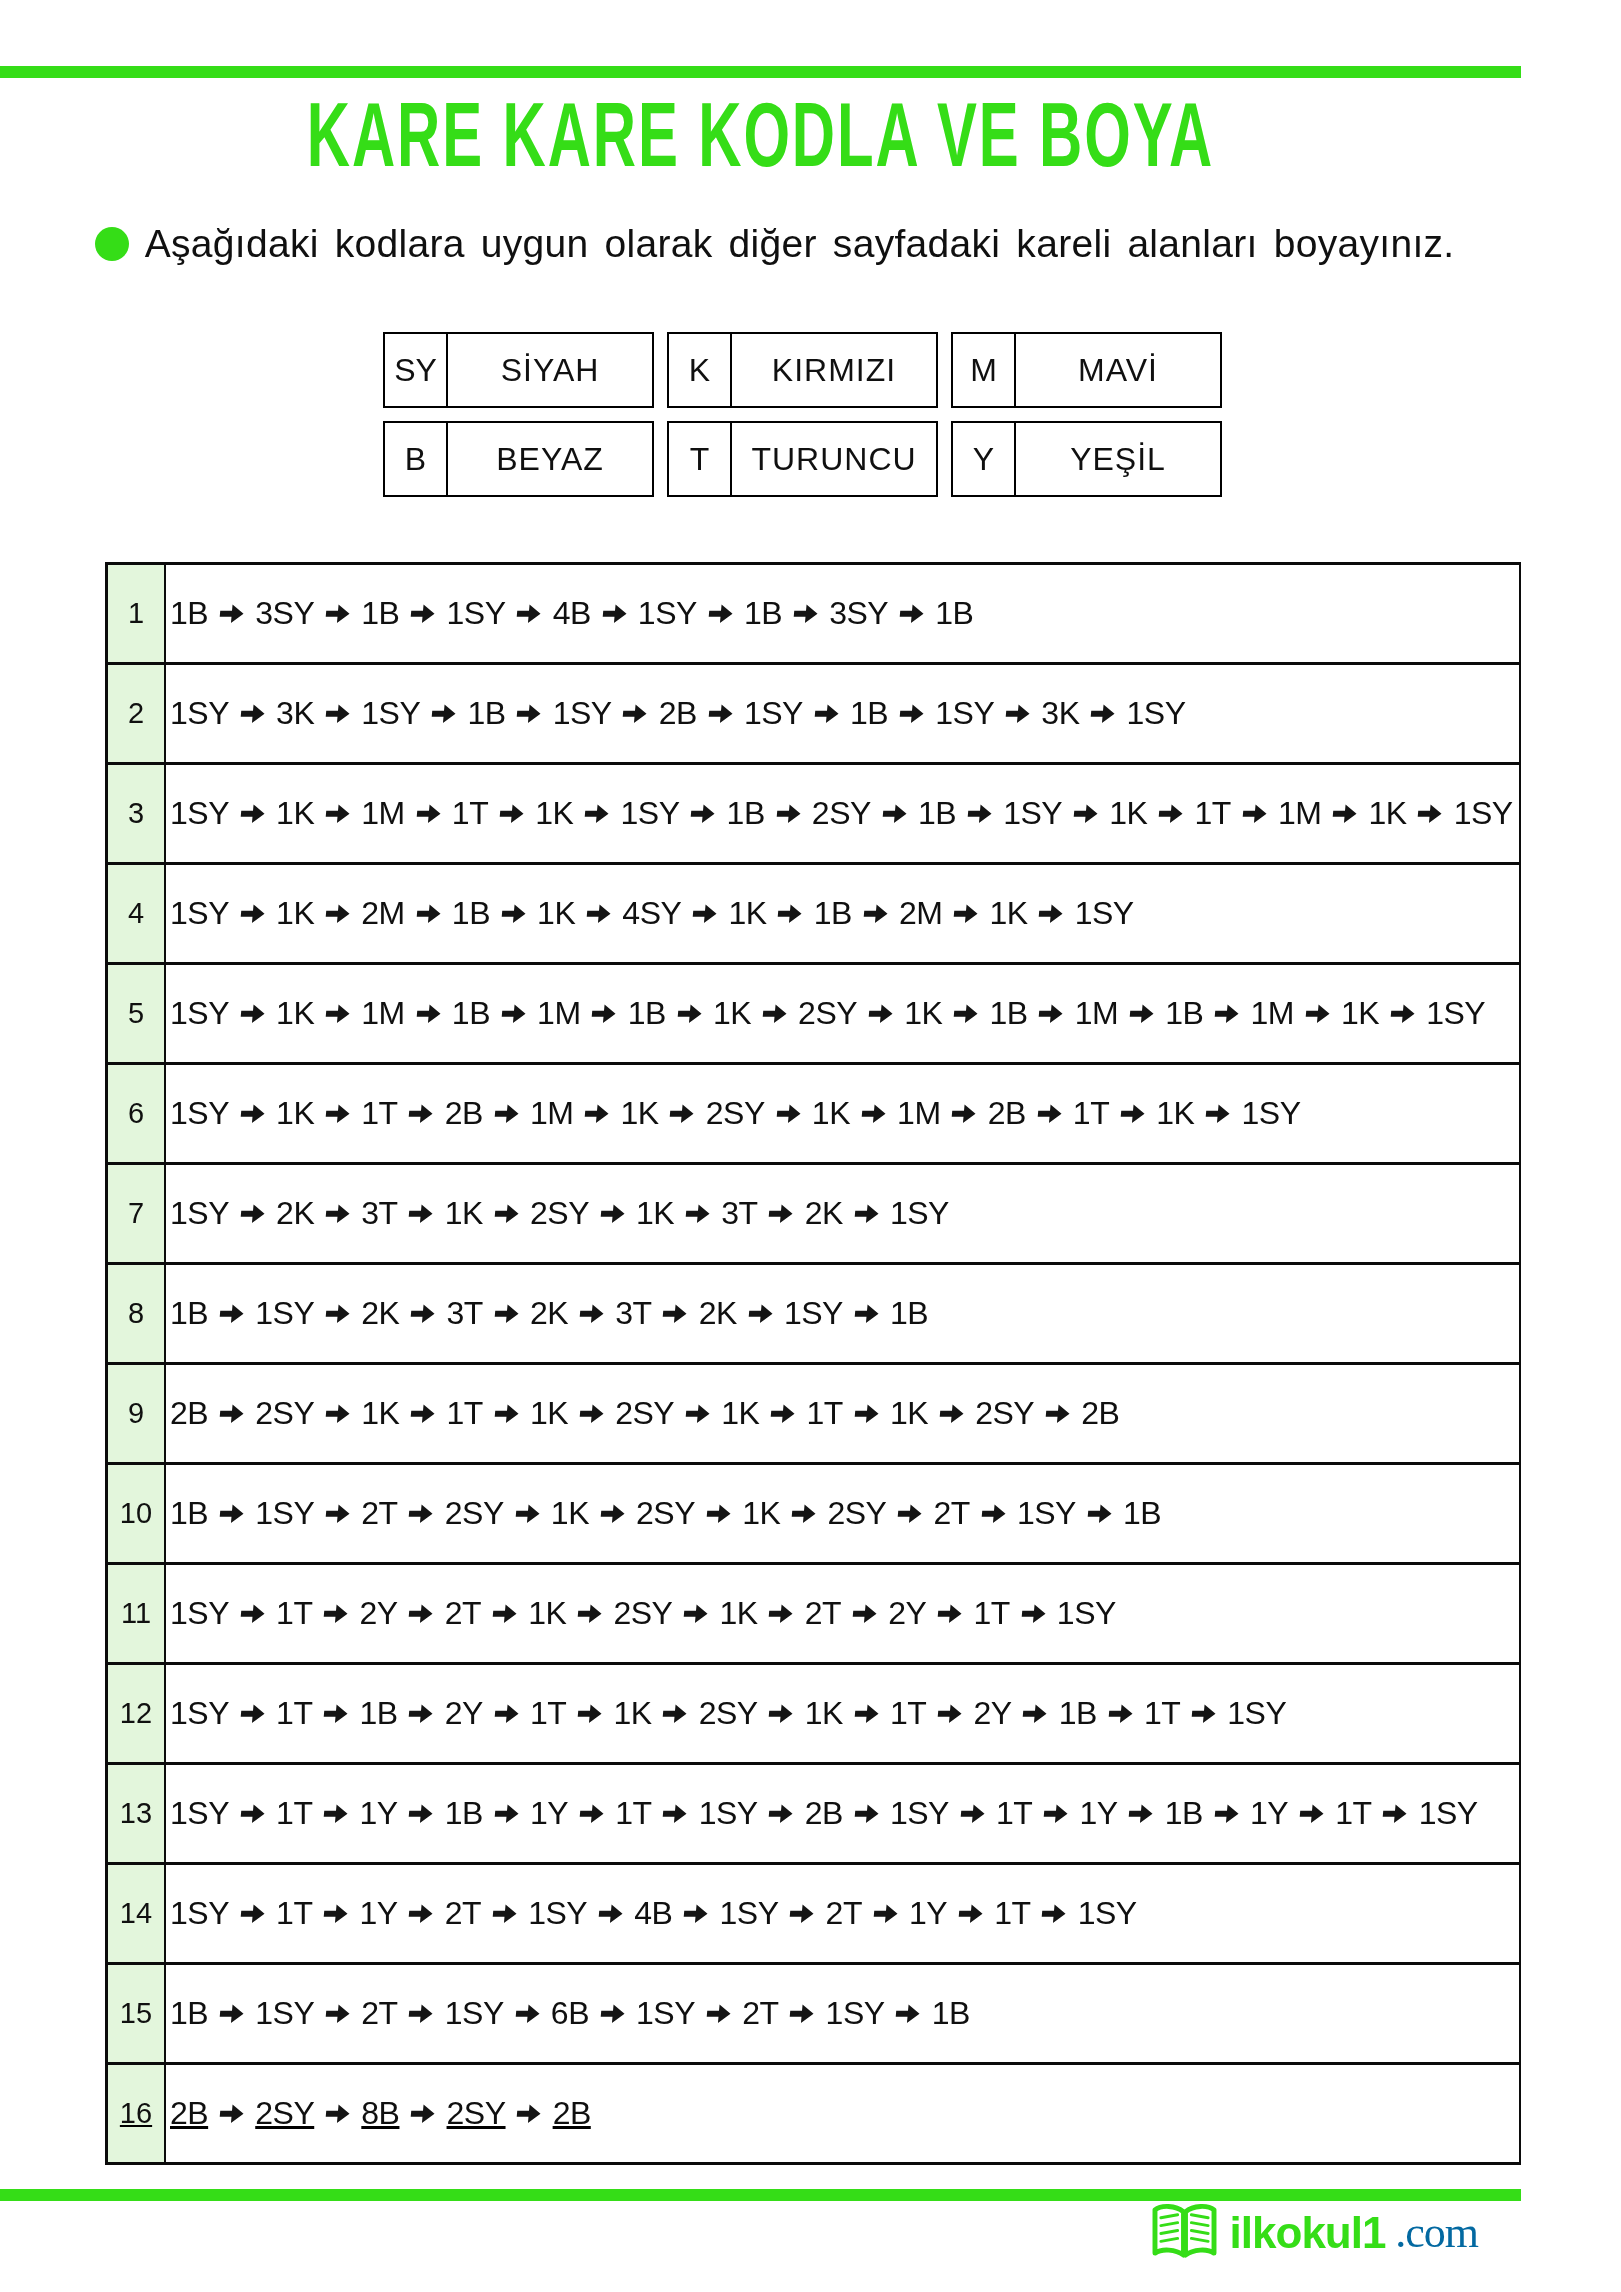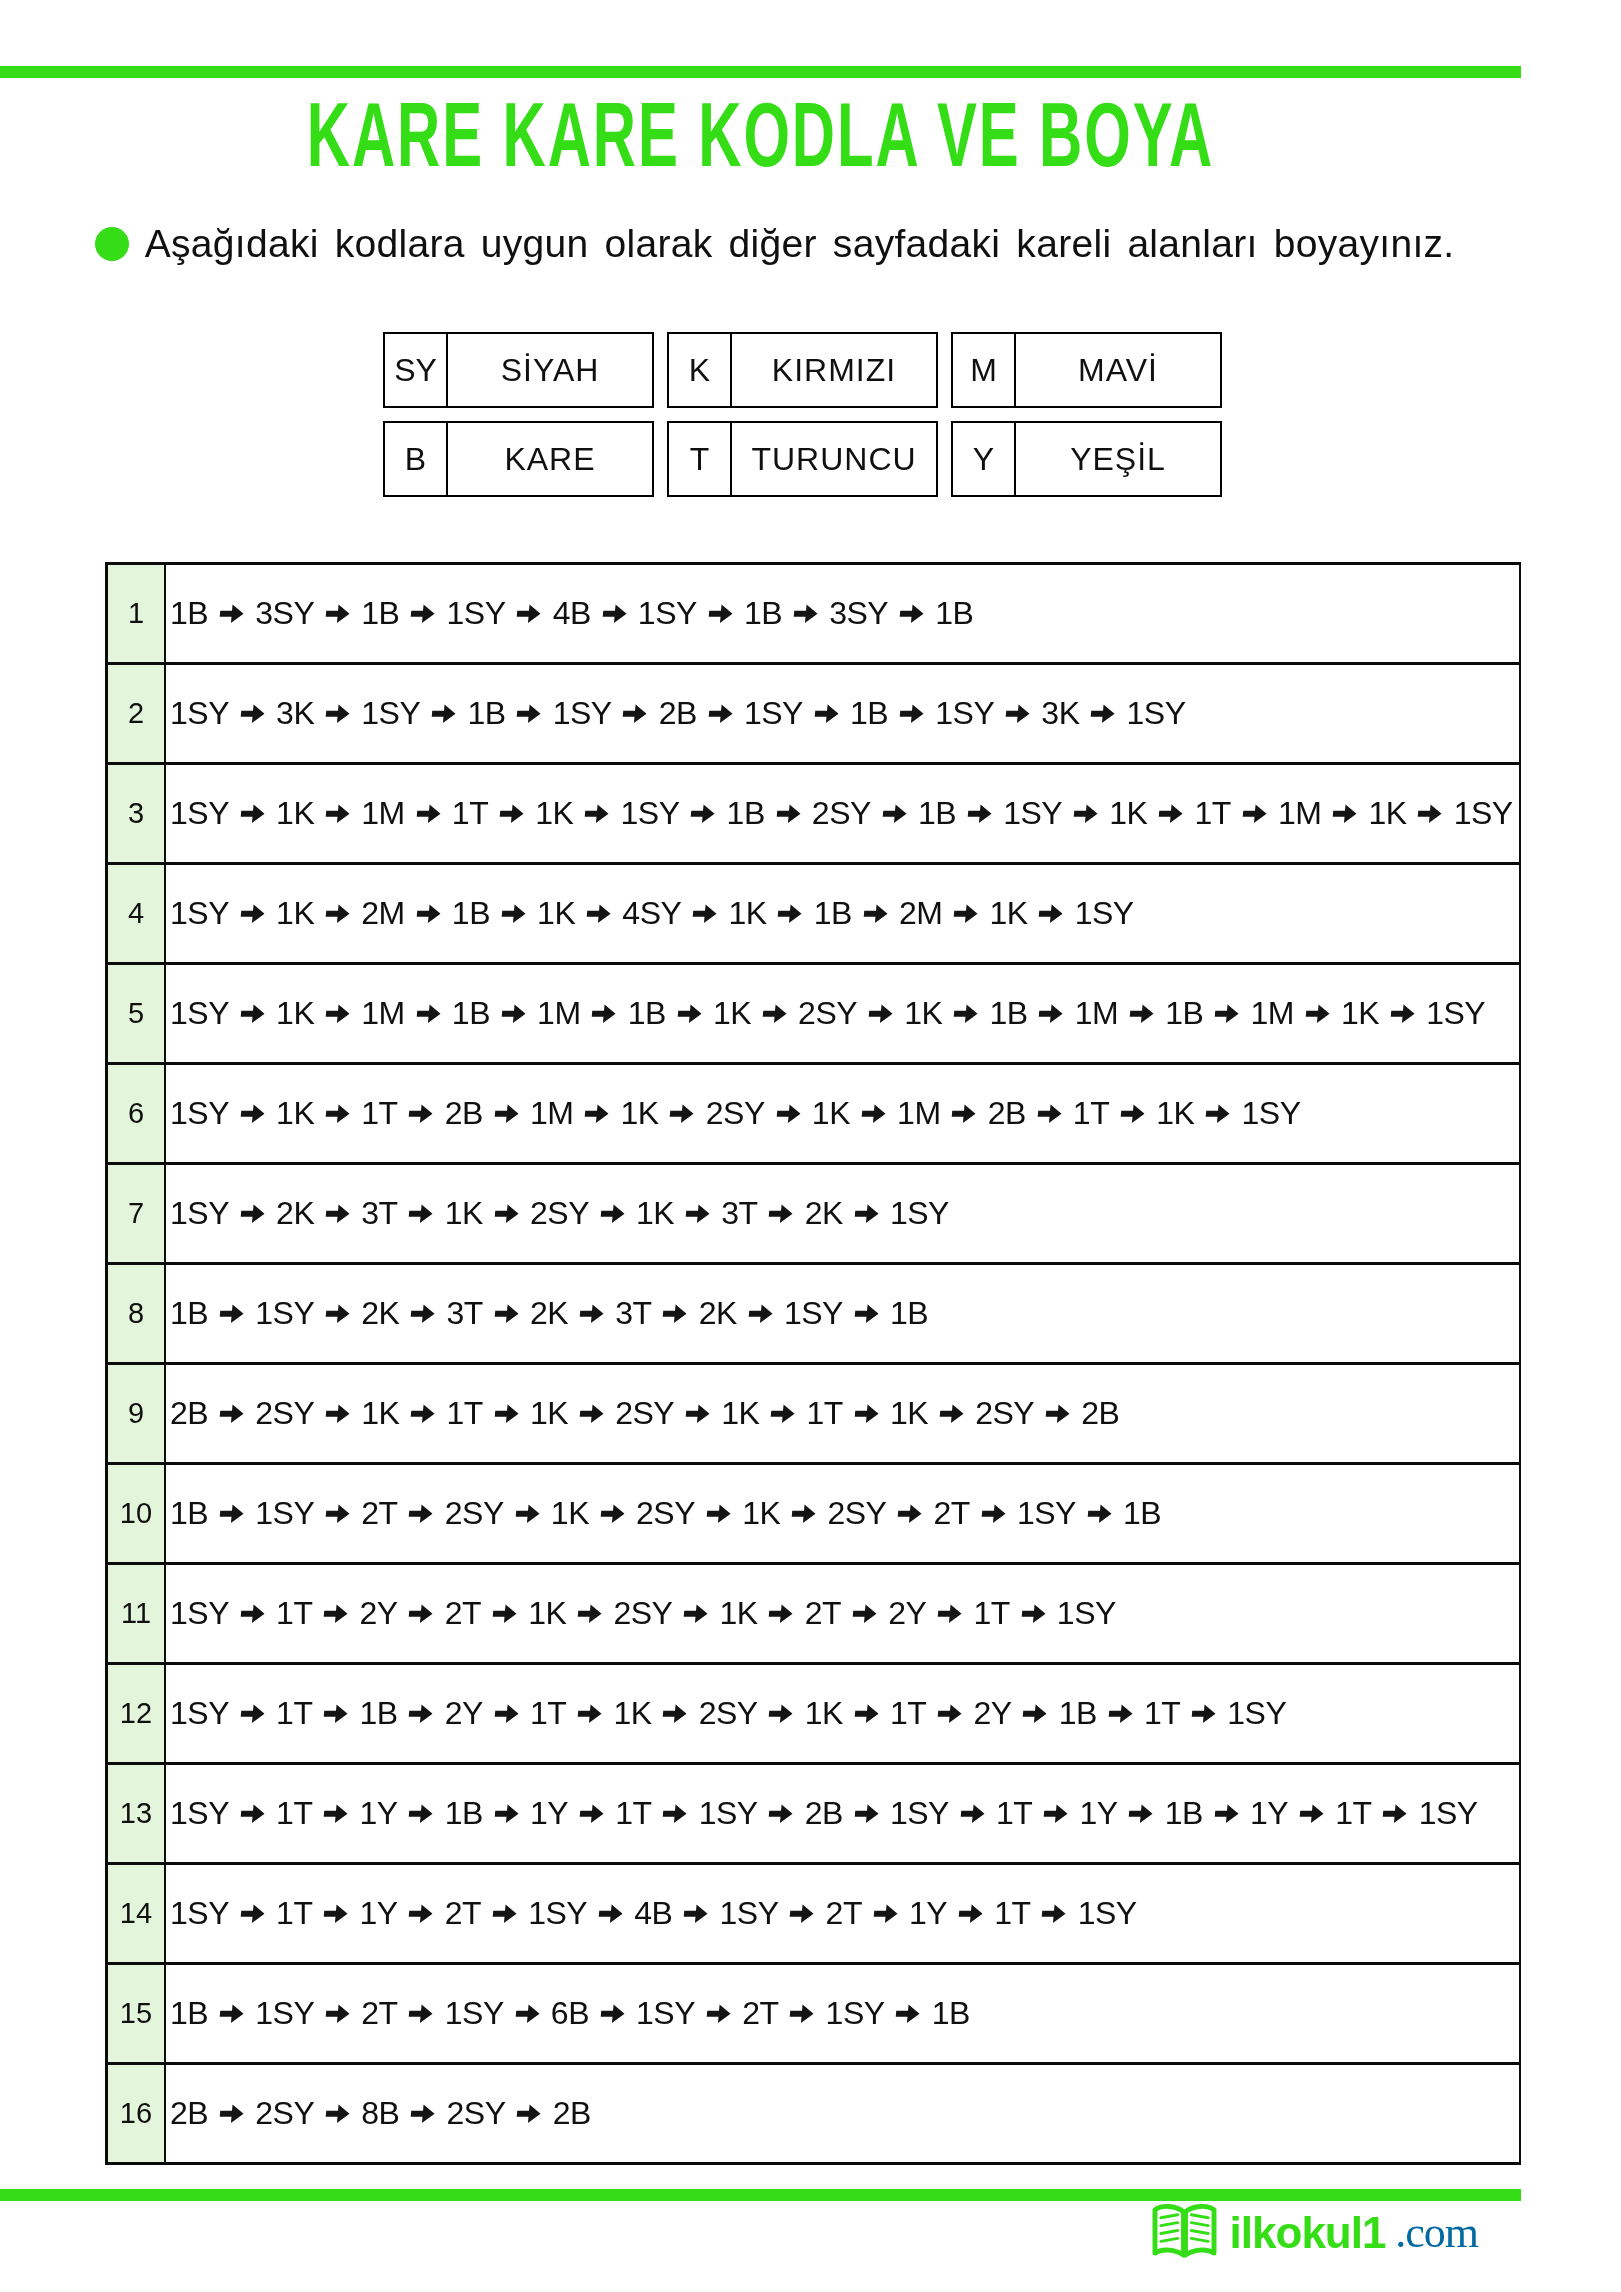--- a/index.html
+++ b/index.html
@@ -20,21 +20,21 @@
   .legend{position:absolute;left:383px;top:332px;display:grid;
     grid-template-columns:repeat(3,271px);column-gap:20.6px;row-gap:34px;gap:13px;}
   .legend-box{height:76px;border:2.9px solid #000;display:flex;box-sizing:border-box;background:#fff;}
   .lg-code{width:61px;flex:none;border-right:2.9px solid #000;display:flex;align-items:center;
     justify-content:center;font-size:32px;color:var(--ink);}
   .lg-name{flex:1;display:flex;align-items:center;justify-content:center;font-size:32px;
     letter-spacing:1px;color:var(--ink);}
   .code-table{position:absolute;left:105px;top:562px;width:1417px;border:3.9px solid #0b0b0b;
     box-sizing:border-box;background:#fff;}
   .t-row{display:flex;height:97px;border-bottom:3.9px solid #0b0b0b;}
-  .t-row:last-child{border-bottom:none;}
+  .t-row:last-child{border-bottom:none;text-decoration:underline;}
   .row-num{width:56px;flex:none;border-right:2.9px solid #0b0b0b;background:var(--cellbg);
     display:flex;align-items:center;justify-content:center;font-size:29px;color:var(--ink);}
   .row-codes{flex:1;display:flex;align-items:center;padding-left:4px;gap:10.8px;overflow:hidden;}
   .code-step{font-size:32px;color:var(--ink);letter-spacing:-0.5px;white-space:nowrap;}
   .arrow-icon{flex:none;transform:skewX(-5deg);}
   .footer{position:absolute;top:2202px;right:43px;display:flex;align-items:center;gap:9.8px;}
   .brand{white-space:nowrap;font-size:44px;letter-spacing:-1px;}
   .brand-green{color:var(--accent);font-weight:bold;}
   .brand-gray{color:#0369a1;font-family:Liberation Serif, serif;}
 </style>
@@ -65,21 +65,21 @@
     <div class="lg-name">KIRMIZI</div>
   </div>
 
   <div class="legend-box">
     <div class="lg-code">M</div>
     <div class="lg-name">MAVİ</div>
   </div>
 
   <div class="legend-box">
     <div class="lg-code">B</div>
-    <div class="lg-name">KARE</div>
+    <div class="lg-name">BEYAZ</div>
   </div>
 
   <div class="legend-box">
     <div class="lg-code">T</div>
     <div class="lg-name">TURUNCU</div>
   </div>
 
   <div class="legend-box">
     <div class="lg-code">Y</div>
     <div class="lg-name">YEŞİL</div>

